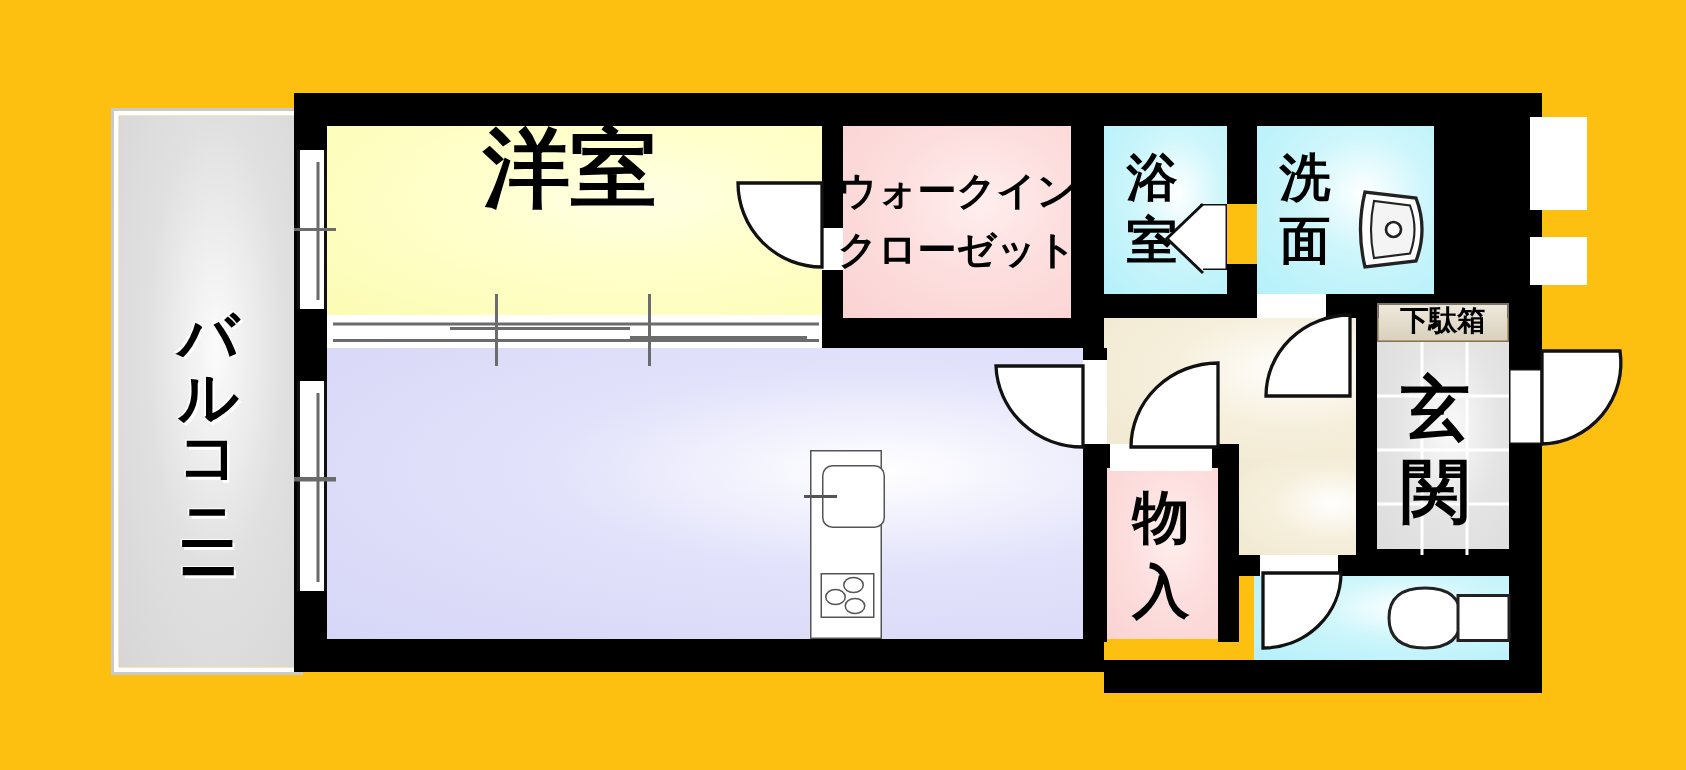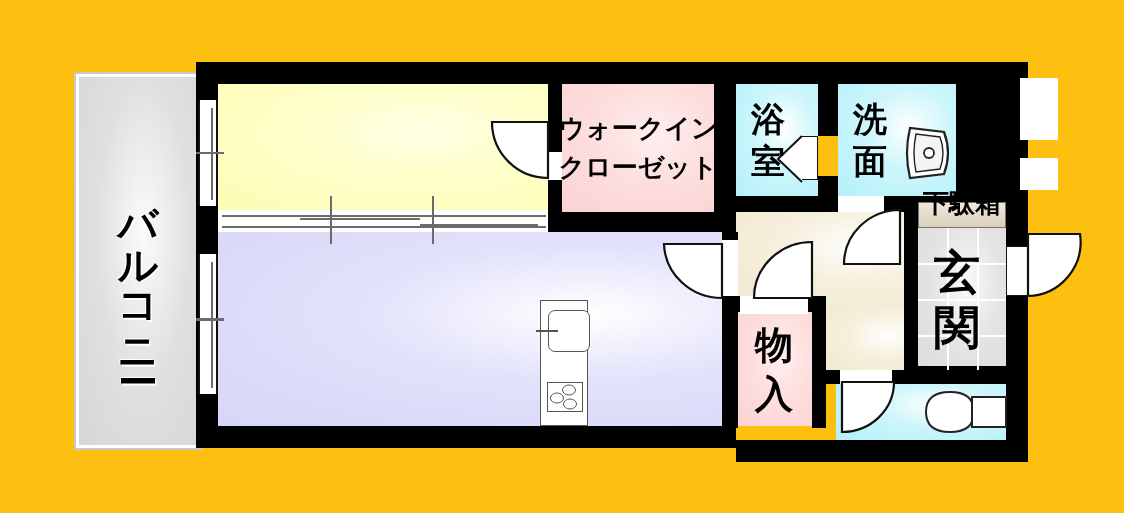--- a/index.html
+++ b/index.html
@@ -108,21 +108,21 @@
   <div class="hair" style="left:211px;top:108px;width:2px;height:92px;"></div>
 
   <div class="abs" style="left:198px;top:254px;width:20px;height:140px;background:#fff;border-left:2px solid #111;border-right:2px solid #111;"></div>
   <div class="hair" style="left:196px;top:318px;width:28px;height:3px;"></div>
   <div class="hair" style="left:211px;top:262px;width:2px;height:126px;"></div>
 
   <div class="abs" style="left:1020px;top:78px;width:38px;height:62px;background:#fff;"></div>
   <div class="abs" style="left:1020px;top:158px;width:38px;height:32px;background:#fff;"></div>
 
   <div class="abs f-shoe" style="left:918px;top:202px;width:88px;height:26px;border:1px solid #7d7466;"></div>
-  <div class="lbl" style="left:918px;top:190px;width:88px;height:26px;font-size:26px;">下駄箱</div>
+  <div class="lbl" style="left:918px;top:202px;width:88px;height:26px;font-size:19px;">下駄箱</div>
 
   <svg style="left:918px;top:228px;" width="88" height="142" viewBox="0 0 88 142">
     <g stroke="#ffffff" stroke-width="2">
       <line x1="0" y1="36" x2="88" y2="36"></line>
       <line x1="0" y1="72" x2="88" y2="72"></line>
       <line x1="0" y1="108" x2="88" y2="108"></line>
       <line x1="30" y1="0" x2="30" y2="142"></line>
       <line x1="60" y1="0" x2="60" y2="142"></line>
     </g>
   </svg>
@@ -178,20 +178,21 @@
   <div class="abs" style="left:840px;top:370px;width:52px;height:14px;background:#fff;"></div>
   <svg style="left:840px;top:382px;" width="56" height="52" viewBox="0 0 56 52">
     <path d="M2 0 L2 50 A52 50 0 0 0 54 0 Z" fill="#fff" stroke="#111" stroke-width="2.2"></path>
   </svg>
 
   <div class="abs" style="left:1006px;top:246px;width:22px;height:50px;background:#fff;border:1px solid #111;"></div>
   <svg style="left:1026px;top:232px;" width="56" height="66" viewBox="0 0 56 66">
     <path d="M2 2 L2 64 A54 54 0 0 0 54 2 Z" fill="#fff" stroke="#111" stroke-width="2.2"></path>
   </svg>
 
+  <div class="lbl" style="left:260px;top:82px;width:240px;height:62px;font-size:58px;">洋室</div>
 
 
   <div class="lbl" style="left:562px;top:90px;width:152px;height:116px;font-size:26px;line-height:1.5;">ウォークイン
 クローゼット</div>
 
   <div class="lbl" style="left:736px;top:86px;width:64px;height:108px;font-size:34px;line-height:1.25;">浴
 室</div>
 
   <div class="lbl" style="left:840px;top:86px;width:60px;height:108px;font-size:34px;line-height:1.25;">洗
 面</div>

